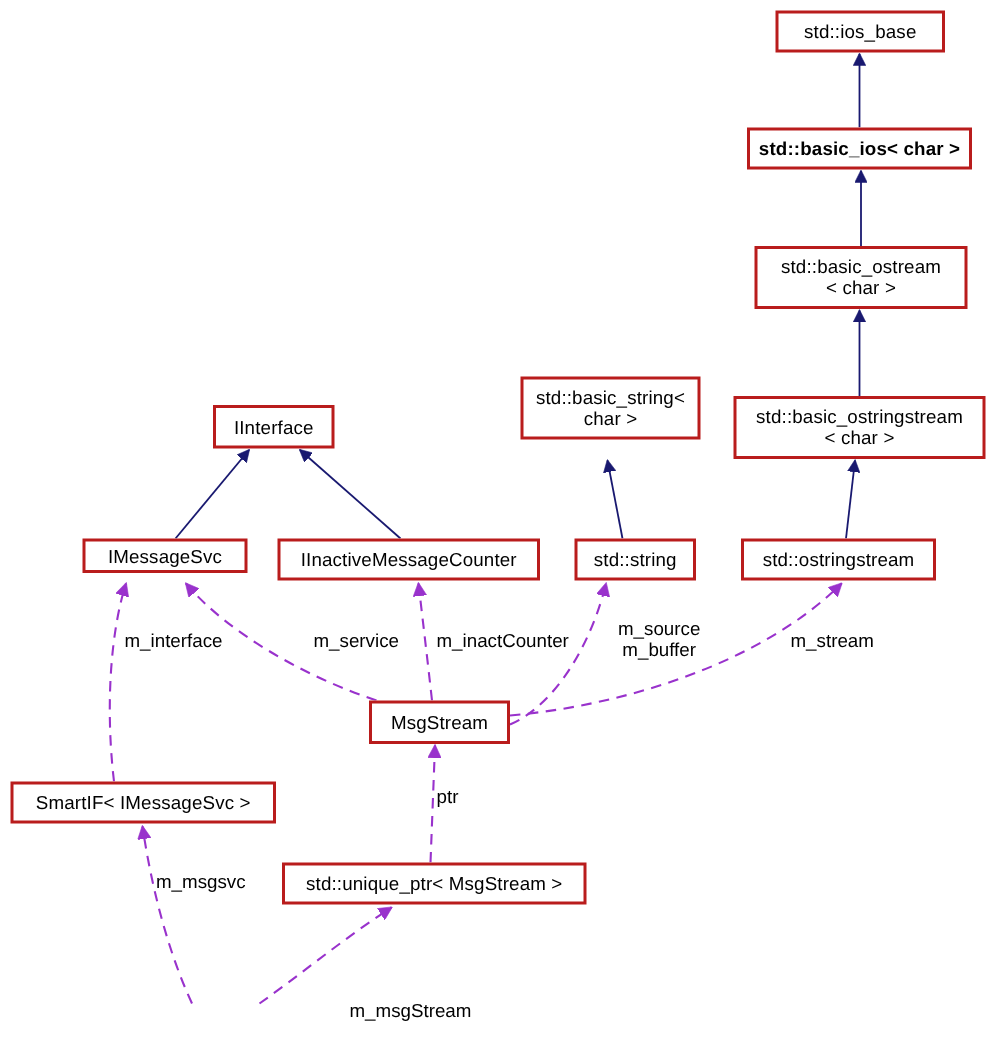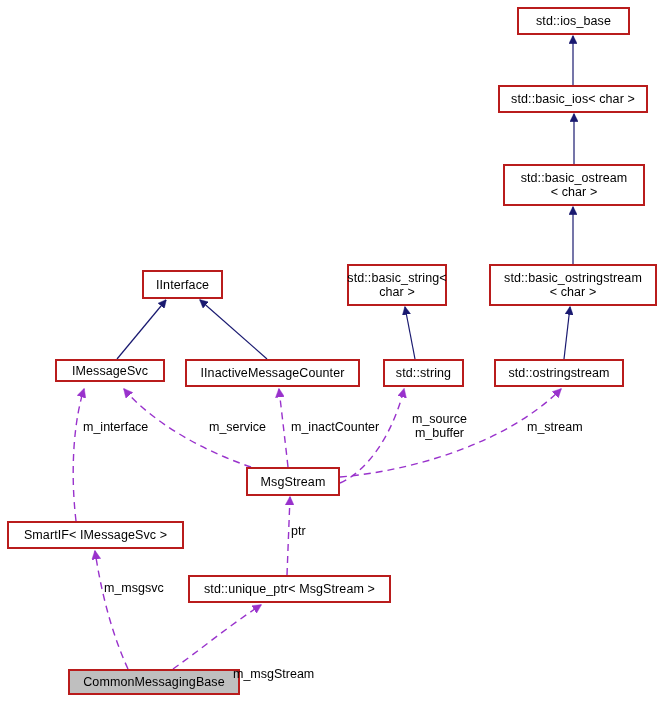--- a/index.html
+++ b/index.html
@@ -93,26 +93,26 @@
       <path d="M 287 575 L 290 497"></path>
 
       <path d="M 128 669 C 110 630 100 585 95 551"></path>
 
       <path d="M 173 669 C 200 650 230 625 261 605"></path>
     </g>
   </svg>
 
   <div class="node" style="left:517px;top:7px;width:113px;height:28px;">std::ios_base</div>
 
-  <div class="node" style="left:498px;top:85px;width:150px;height:28px;">std::basic_ios&lt; char &gt;</div>
+  <div class="node" style="left:498px;top:85px;width:150px;height:28px;font-weight:bold;">std::basic_ios&lt; char &gt;</div>
 
   <div class="node" style="left:503px;top:164px;width:142px;height:42px;">std::basic_ostream
 &lt; char &gt;</div>
 
-  <div class="node" style="left:347px;top:264px;width:100px;height:42px;">std::basic_string&lt;
+  <div class="node" style="left:347px;top:251px;width:120px;height:42px;">std::basic_string&lt;
 char &gt;</div>
 
   <div class="node" style="left:489px;top:264px;width:168px;height:42px;">std::basic_ostringstream
 &lt; char &gt;</div>
 
   <div class="node" style="left:142px;top:270px;width:81px;height:29px;">IInterface</div>
 
   <div class="node" style="left:55px;top:359px;width:110px;height:23px;">IMessageSvc</div>
 
   <div class="node" style="left:185px;top:359px;width:175px;height:28px;">IInactiveMessageCounter</div>
@@ -120,21 +120,20 @@
   <div class="node" style="left:494px;top:359px;width:130px;height:28px;">std::ostringstream</div>
 
   <div class="node" style="left:383px;top:359px;width:81px;height:28px;">std::string</div>
 
   <div class="node" style="left:246px;top:467px;width:94px;height:29px;">MsgStream</div>
 
   <div class="node" style="left:7px;top:521px;width:177px;height:28px;">SmartIF&lt; IMessageSvc &gt;</div>
 
   <div class="node" style="left:188px;top:575px;width:203px;height:28px;">std::unique_ptr&lt; MsgStream &gt;</div>
 
-  <div class="node filled" style="left:68px;top:669px;width:172px;height:26px;">CommonMessagingBase</div>
 
   <div class="edge-label left-align" style="left:83px;top:420px;">m_interface</div>
 
   <div class="edge-label left-align" style="left:209px;top:420px;">m_service</div>
 
   <div class="edge-label left-align" style="left:291px;top:420px;">m_inactCounter</div>
 
   <div class="edge-label" style="left:412px;top:412px;">m_source
 m_buffer</div>
 

